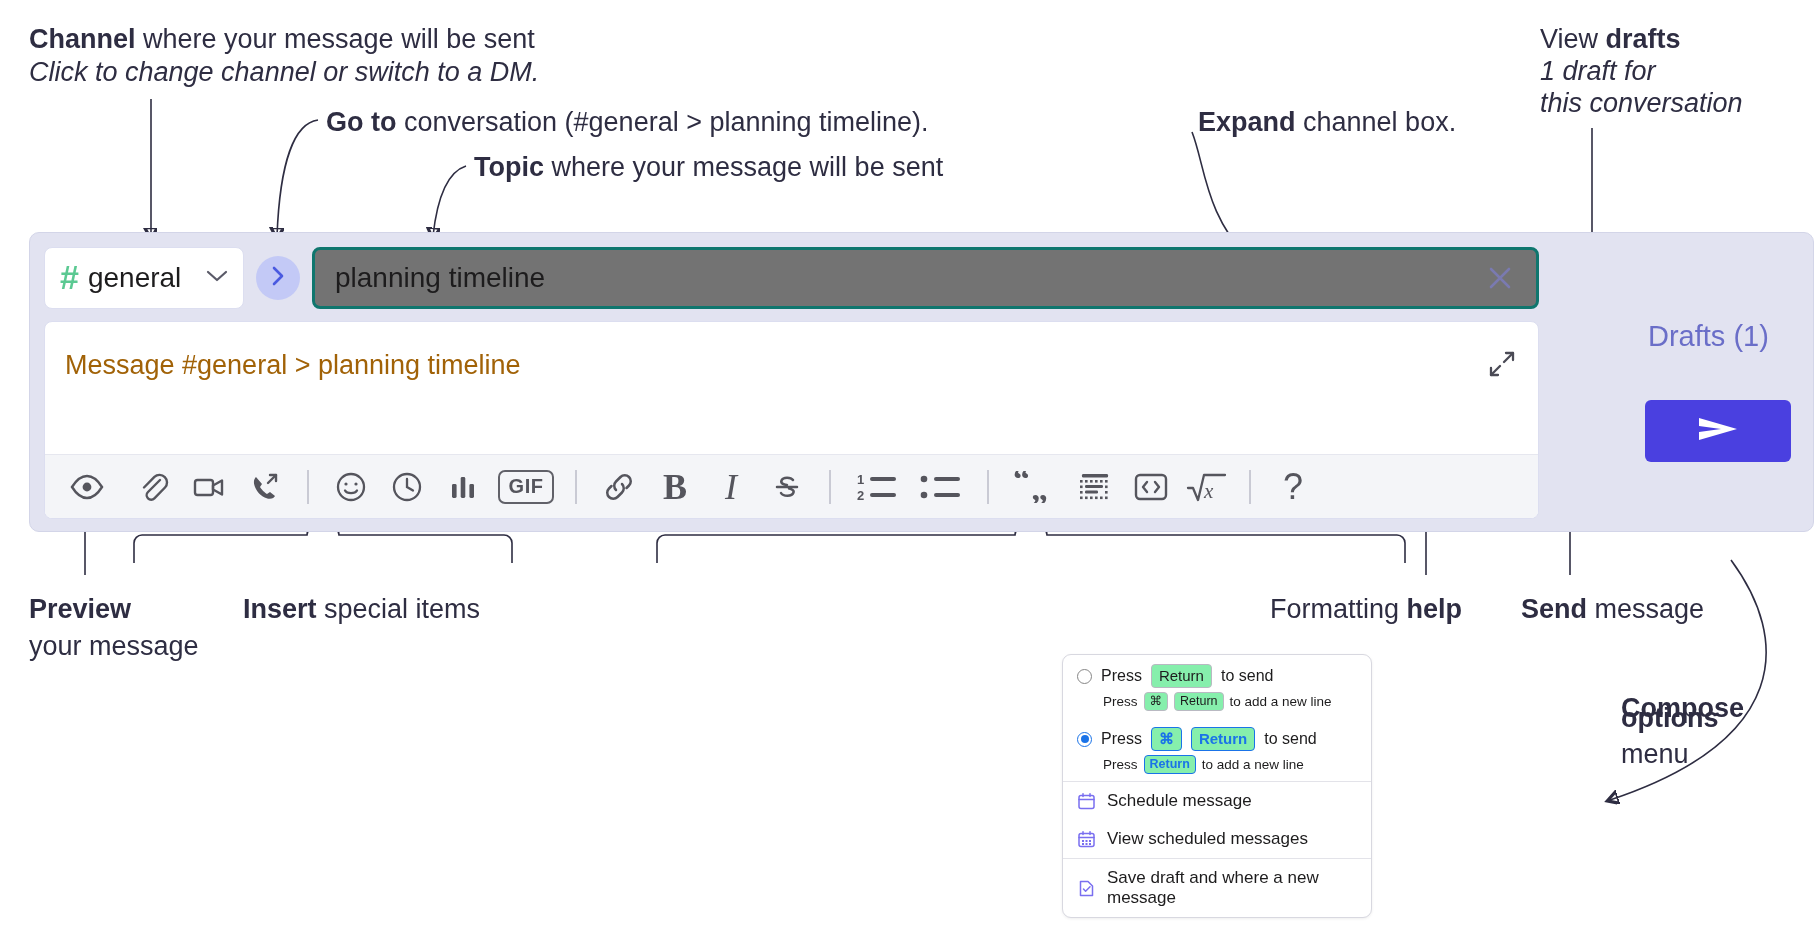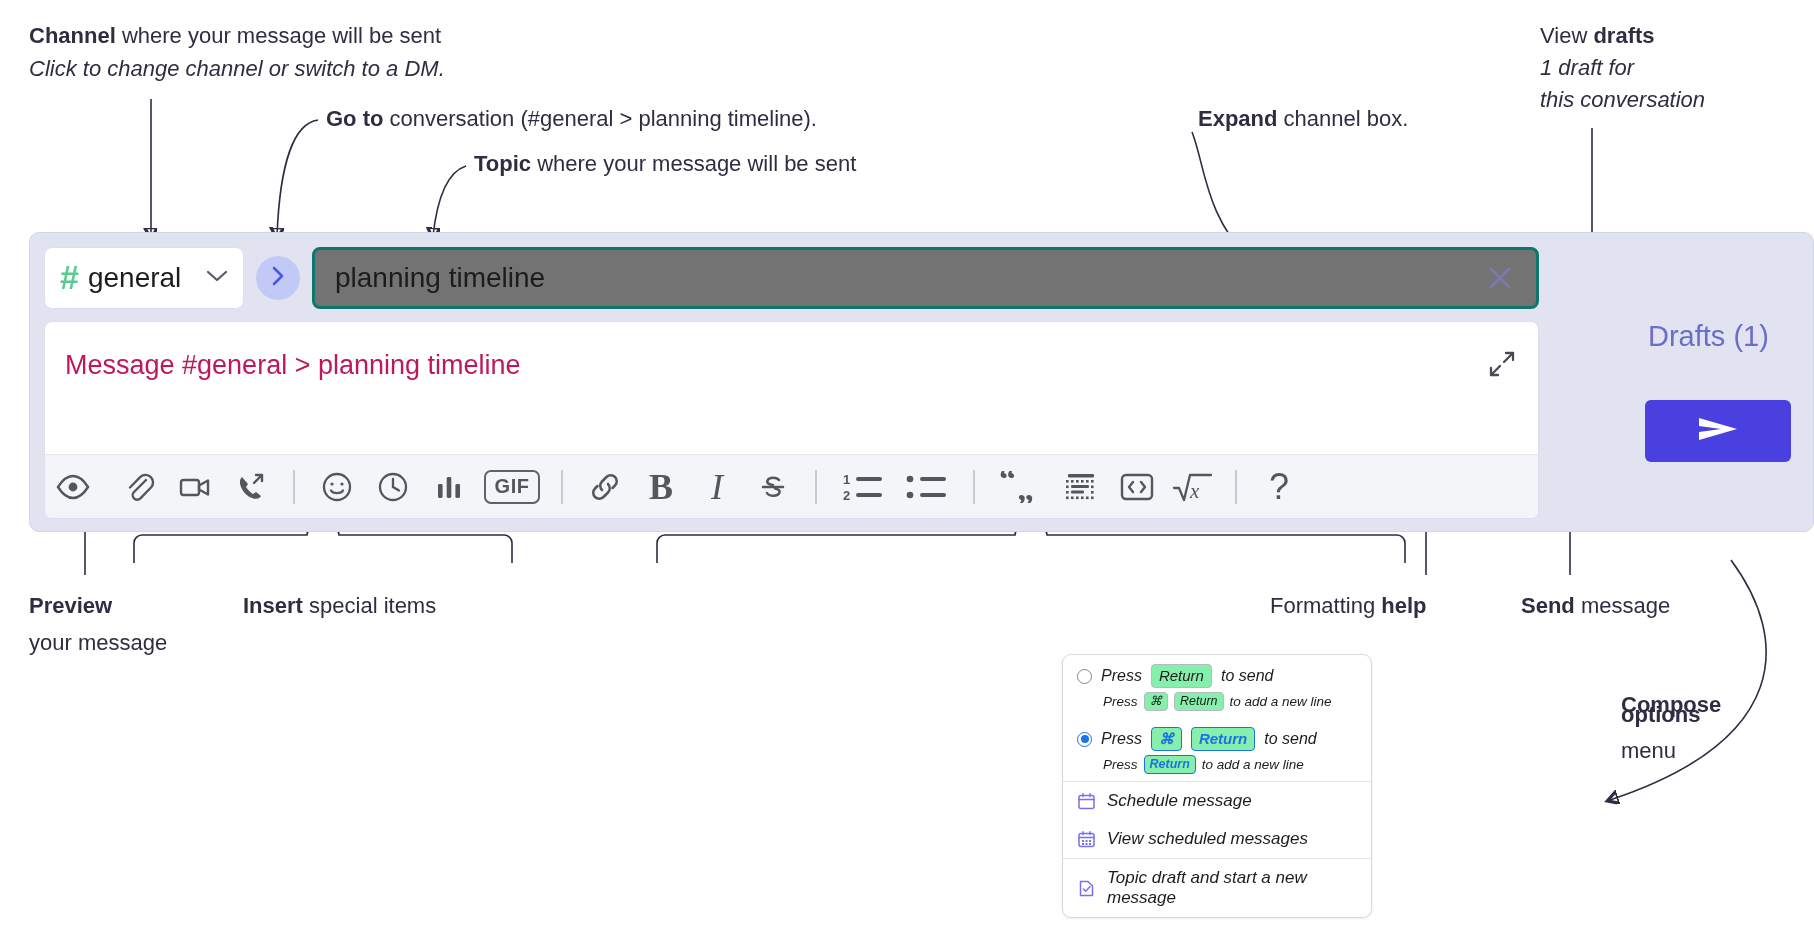--- a/index.html
+++ b/index.html
@@ -11,21 +11,21 @@
     color: #2b2b40;
     position: relative;
     overflow: hidden;
   }
   .stage { position:absolute; inset:0; }
 
   
   .anno { position:absolute; color:#2e2d42; line-height:1.27; white-space:nowrap; }
   .anno b { font-weight:700; }
   .anno i { font-style:italic; }
-  .anno.lg { font-size:22px; }
+  .anno.lg { font-size:27px; }
 
   
   .lines { position:absolute; inset:0; pointer-events:none; }
 
   
   #compose-panel {
     position:absolute; left:29px; top:232px; width:1785px; height:300px;
     background:#e2e3f1;
     border-radius:10px;
     border:1px solid #d3d5e8;
@@ -59,29 +59,29 @@
   #topic-value { font-size:28px; color:#1d1c1d; flex:1; }
   #topic-clear { width:44px;height:44px; display:flex;align-items:center;justify-content:center; cursor:pointer;}
 
   
   #message-box {
     position:absolute; left:0; top:74px; width:100%; height:198px;
     background:#ffffff; border:1px solid #dcdef0; border-radius:8px;
     overflow:hidden;
   }
   #message-placeholder {
-    position:absolute; left:20px; top:28px; font-size:27px; color:#be185d;
+    position:absolute; left:20px; top:28px; font-size:27px; color:#a16207;
   }
   #expand-btn { position:absolute; right:16px; top:22px; width:40px;height:40px;
     display:flex;align-items:center;justify-content:center;cursor:pointer;}
 
   #toolbar {
     position:absolute; left:0; right:0; bottom:0; height:64px;
     background:#f4f5f8; border-top:1px solid #e6e7ef;
-    display:flex; align-items:center; gap:0;
+    display:flex; align-items:center; padding-left:14px; gap:0;
   }
   .tb { width:56px; height:56px; display:flex; align-items:center; justify-content:center;
         cursor:pointer; color:#616169; flex:0 0 auto; }
   .tb.gap-l { margin-left:10px; }
   .sep { width:2px; height:34px; background:#c9cad4; margin:0 14px; flex:0 0 auto; }
   .gifbox { width:56px;height:34px;border:2.6px solid #616169;border-radius:7px;
             display:flex;align-items:center;justify-content:center;
             font-size:20px;font-weight:700;letter-spacing:.5px;color:#55555d;}
   .glyph { font-size:34px; line-height:1; color:#55555d; }
   .glyph.bold { font-weight:700; font-family:"Liberation Serif", serif; font-size:36px;}
@@ -100,21 +100,21 @@
   }
   #kebab-button { position:absolute; left:186px; top:170px; width:40px;height:56px;
     display:flex;align-items:center;justify-content:center;cursor:pointer;}
   .kdot{ width:8px;height:8px;border-radius:50%;background:#4a40e0;margin:3px 0;}
 
   
   #options-menu {
     position:absolute; left:1062px; top:654px; width:310px;
     background:#ffffff; border:1px solid #d8d8e0; border-radius:9px;
     box-shadow:0 1px 3px rgba(0,0,0,.07);
-    font-size:16px; color:#1d1c1d;font-style:italic;
+    font-size:16px; color:#1d1c1d;
   }
   .opt-radio-row { display:flex; align-items:center; gap:9px; padding:9px 14px 2px 14px; }
   .opt-sub-row { display:flex; align-items:center; gap:6px; padding:2px 14px 7px 40px; font-size:13.5px; color:#1d1c1d;}
   .radio { width:15px;height:15px;border-radius:50%;border:1.7px solid #868686; flex:0 0 auto;
            display:flex;align-items:center;justify-content:center; cursor:pointer;}
   .radio.on { border-color:#1a73e8; }
   .radio.on::after { content:""; width:8px;height:8px;border-radius:50%;background:#1a73e8; }
   .key {
     border:1px solid #b9b9c2; border-radius:4px; padding:1px 7px; font-size:15px;
     background:#86efac; color:#1d1c1d; line-height:1.35; display:inline-block;
@@ -523,17 +523,17 @@
 
     <div class="menu-div"></div>
 
     <div class="menu-item">
       <span class="mi-icon">
         <svg width="19" height="19" viewBox="0 0 19 19" fill="none" stroke="#7a6ff0" stroke-width="1.5" stroke-linecap="round" stroke-linejoin="round">
           <path d="M3.5,2.5 L11,2.5 L15.5,7 L15.5,16.5 L3.5,16.5 Z"></path>
           <path d="M6.5,10 L8.6,12.2 L13,7.8"></path>
         </svg>
       </span>
-      <span>Topic draft and start a new message</span>
+      <span>Save draft and where a new message</span>
     </div>
   </div>
 
 </div>
 
 </body></html>

